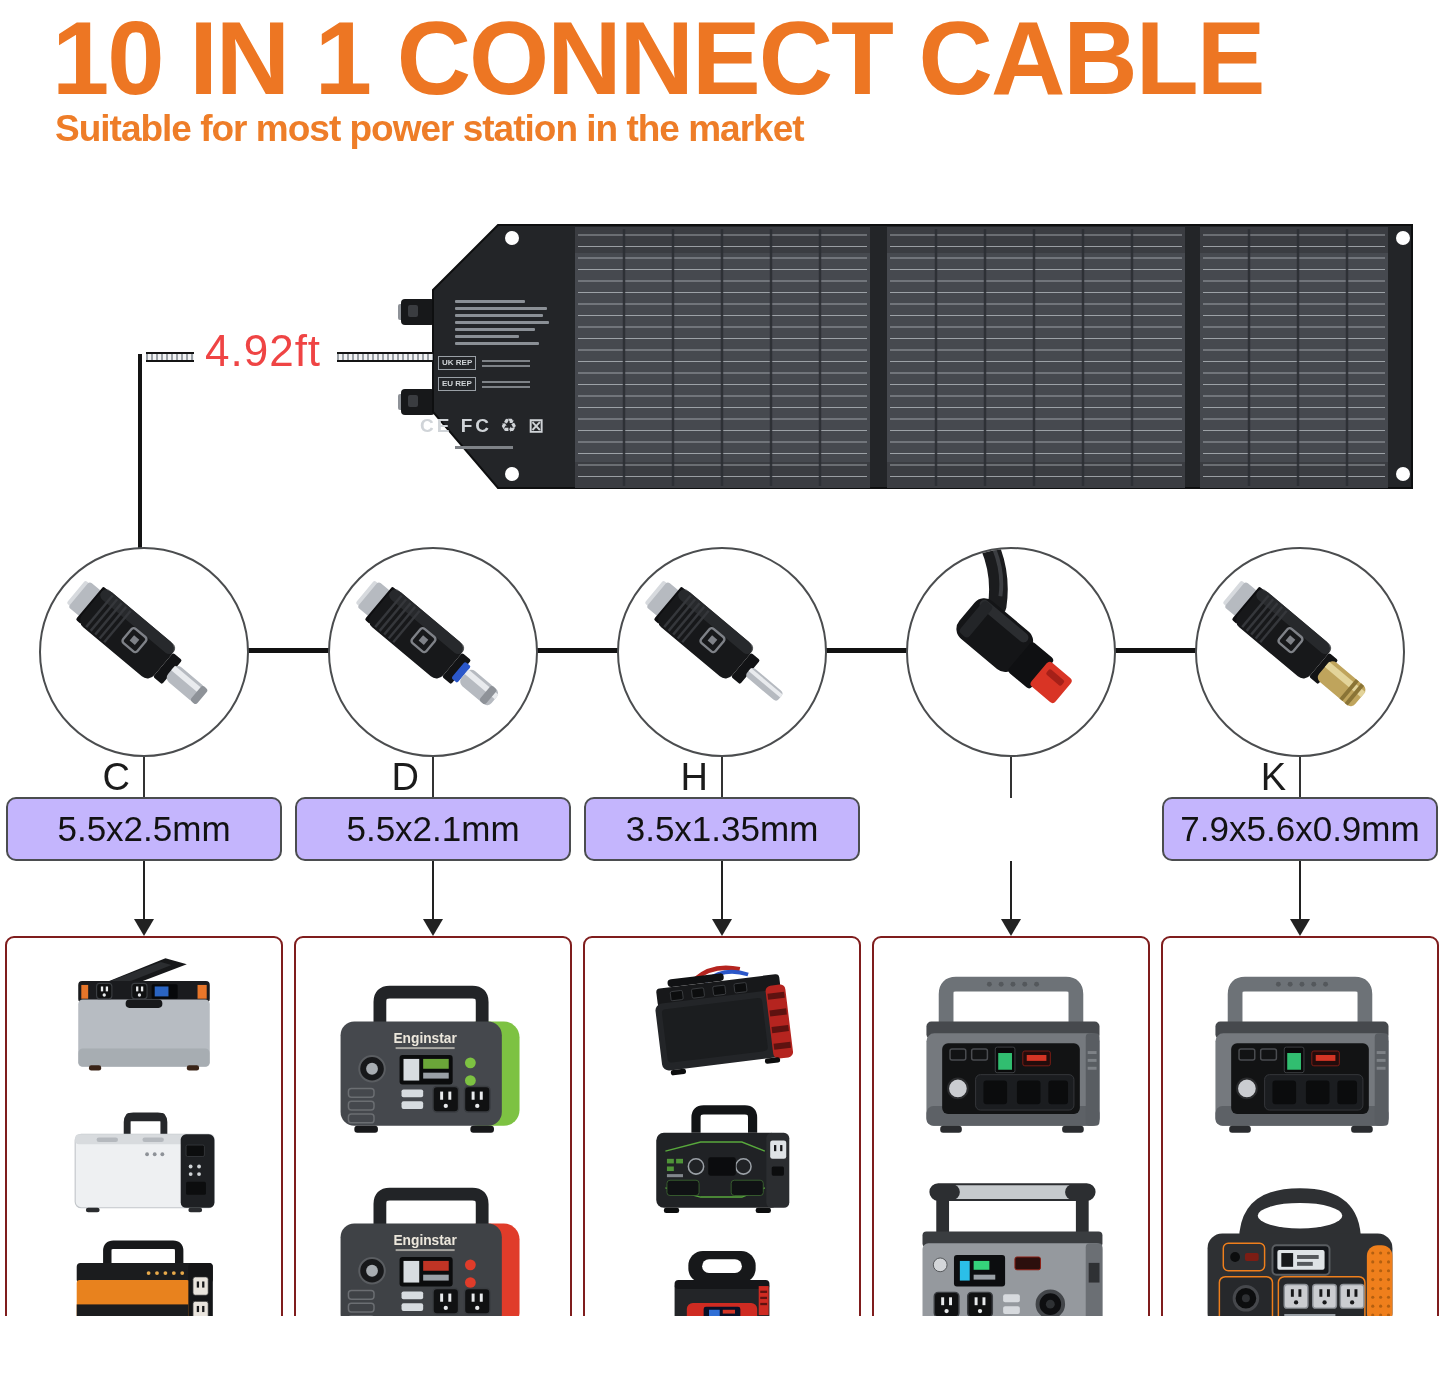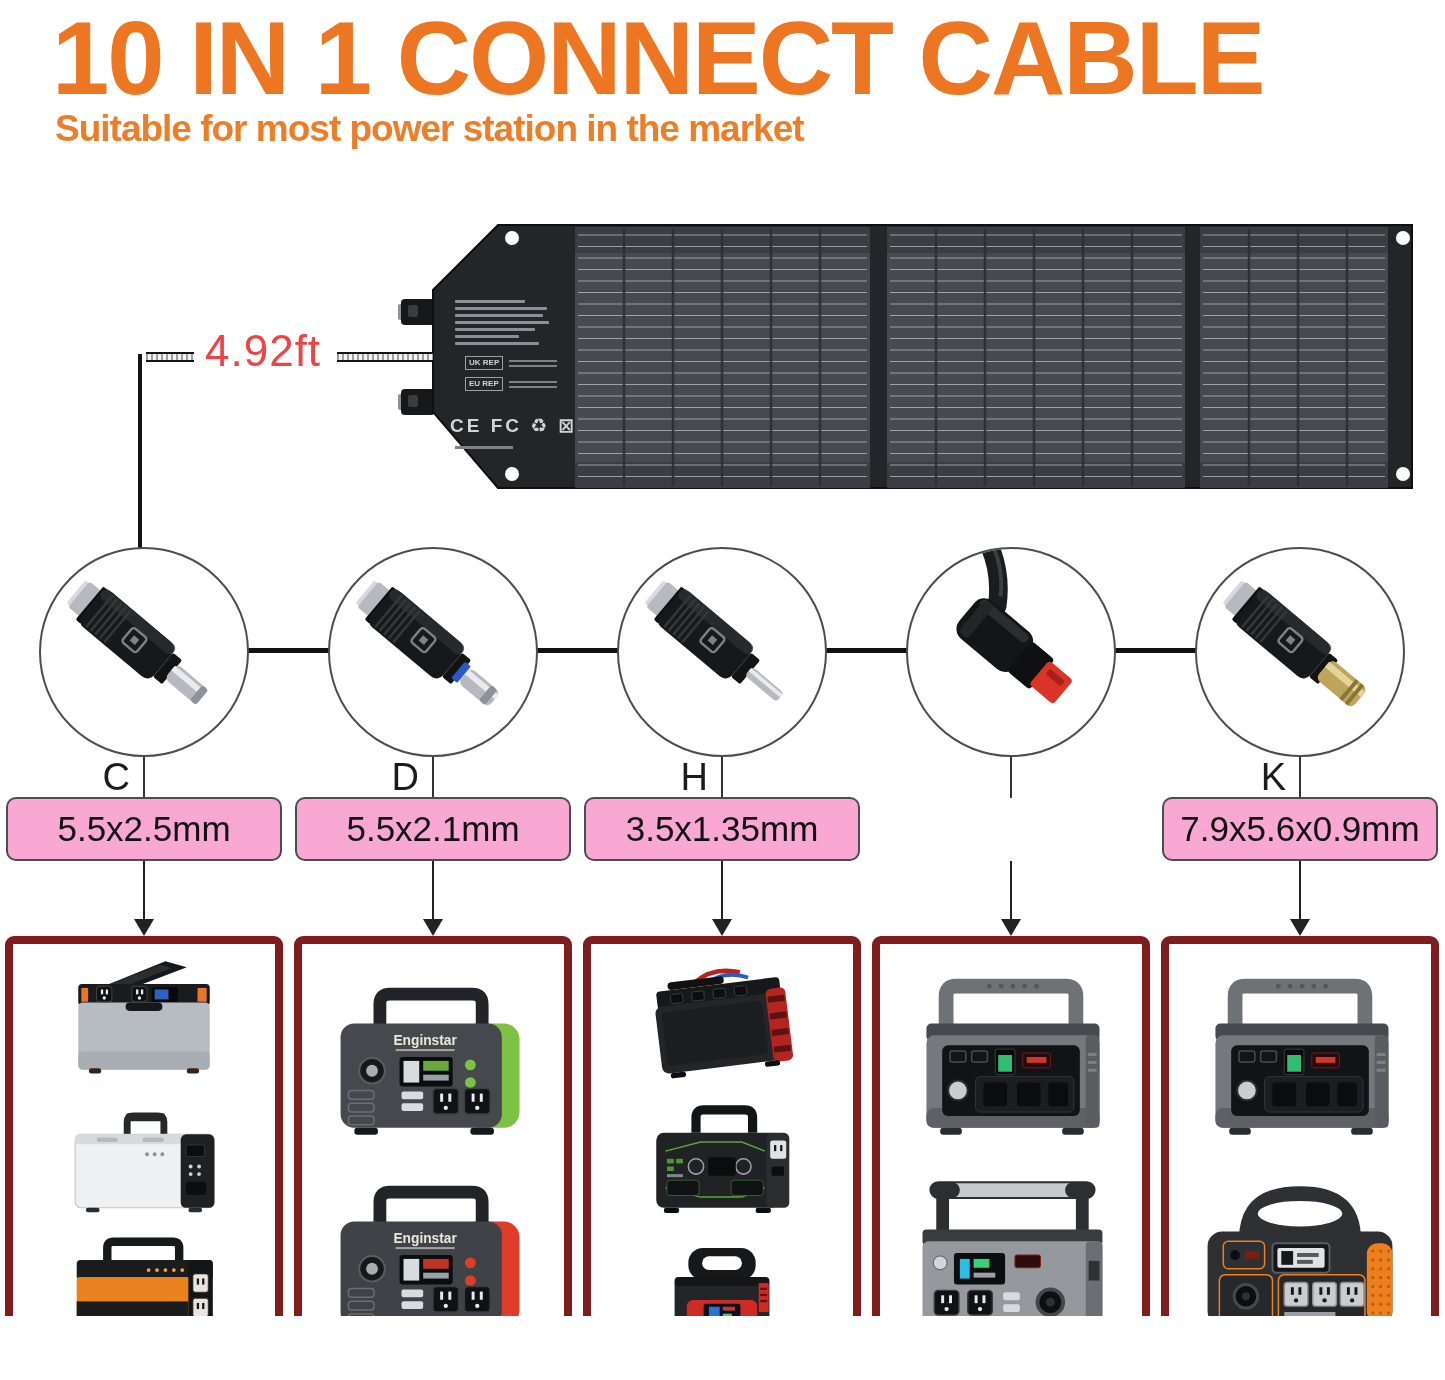--- a/index.html
+++ b/index.html
@@ -7,55 +7,55 @@
         font-family:"Liberation Sans","DejaVu Sans",sans-serif;}
   
   .title{position:absolute;left:52px;top:0px;font-size:103px;font-weight:800;
          letter-spacing:-2px;color:#ED7623;white-space:nowrap;}
   .subtitle{position:absolute;left:55px;top:108px;font-size:37px;font-weight:700;
             letter-spacing:-1px;color:#EE7D28;white-space:nowrap;}
   
   .panel-svg{position:absolute;left:398px;top:215px;}
   .spec-bars{position:absolute;left:455px;top:300px;width:96px;}
   .spec-bars i{display:block;height:2.5px;background:#8b9096;margin-bottom:4.5px;border-radius:1px;}
-  .rep-rows{position:absolute;left:465px;top:356px;}
+  .rep-rows{position:absolute;left:438px;top:356px;}
   .rep-row{display:flex;align-items:center;margin-bottom:7px;}
   .rep-box{border:1px solid #9aa0a6;color:#cfd3d6;font-size:8px;font-weight:700;
            padding:2px 3px;line-height:1;white-space:nowrap;}
   .rep-bars{margin-left:6px;}
   .rep-bars i{display:block;width:48px;height:2px;background:#7e8287;margin:3px 0;}
-  .cert-marks{position:absolute;left:450px;top:414px;font-size:19px;font-weight:700;
+  .cert-marks{position:absolute;left:420px;top:414px;font-size:19px;font-weight:700;
               color:#d0d4d8;letter-spacing:3px;white-space:nowrap;}
   .made-bar{position:absolute;left:455px;top:446px;width:58px;height:3px;background:#7e8287;}
   
   .hatch{position:absolute;top:352px;height:10px;box-sizing:border-box;
          border-top:2px solid #141414;border-bottom:2px solid #141414;
          background:repeating-linear-gradient(90deg,#9aa0a6 0 2px,#f2f3f4 2px 5px);}
   .hatch.seg1{left:146px;width:48px;}
   .hatch.seg2{left:337px;width:96px;}
   .cable-v{position:absolute;left:138px;top:354px;width:4px;height:196px;background:#141414;}
   .len-label{position:absolute;left:205px;top:326px;font-size:44px;color:#ef4444;letter-spacing:1px;}
   
   .link{position:absolute;top:648px;height:5px;background:#111;z-index:1;}
   .col{position:absolute;inset:0;pointer-events:none;}
   .circle{position:absolute;left:calc(var(--cx) - 105px);top:547px;width:210px;height:210px;
           border:2px solid #4b4d4f;border-radius:50%;background:#fff;box-sizing:border-box;
           overflow:hidden;z-index:2;}
   .dropline{position:absolute;left:calc(var(--cx) - 1px);top:757px;width:2px;height:41px;background:#333;}
   .letter{position:absolute;left:calc(var(--cx) - 82px);top:756px;width:68px;text-align:right;
           font-size:38px;color:#1b1b1b;}
   .sizebox{position:absolute;left:calc(var(--cx) - 138px);top:797px;width:276px;height:64px;
-           border:2px solid #4b4d4f;border-radius:10px;background:#f9a8d4;box-sizing:border-box;
+           border:2px solid #4b4d4f;border-radius:10px;background:#c4b5fd;box-sizing:border-box;
            display:flex;align-items:center;justify-content:center;font-size:35px;color:#121212;}
   .aline{position:absolute;left:calc(var(--cx) - 1px);top:861px;width:2px;height:60px;background:#222;}
   .ahead{position:absolute;left:calc(var(--cx) - 10px);top:919px;width:0;height:0;
          border-left:10px solid transparent;border-right:10px solid transparent;
          border-top:17px solid #222;}
   .pbox{position:absolute;left:calc(var(--cx) - 139px);top:936px;width:278px;height:438px;
-        border:8px solid #7f1d1d;border-radius:9px;background:#fff;box-sizing:border-box;
+        border:2px solid #7f1d1d;border-radius:9px;background:#fff;box-sizing:border-box;
         display:flex;flex-direction:column;justify-content:space-evenly;align-items:center;
         overflow:hidden;}
   .pslot{display:flex;align-items:center;justify-content:center;}
 </style>
 </head>
 <body>
 
 <div class="page">
 
   <div class="title">10 IN 1 CONNECT CABLE</div>

